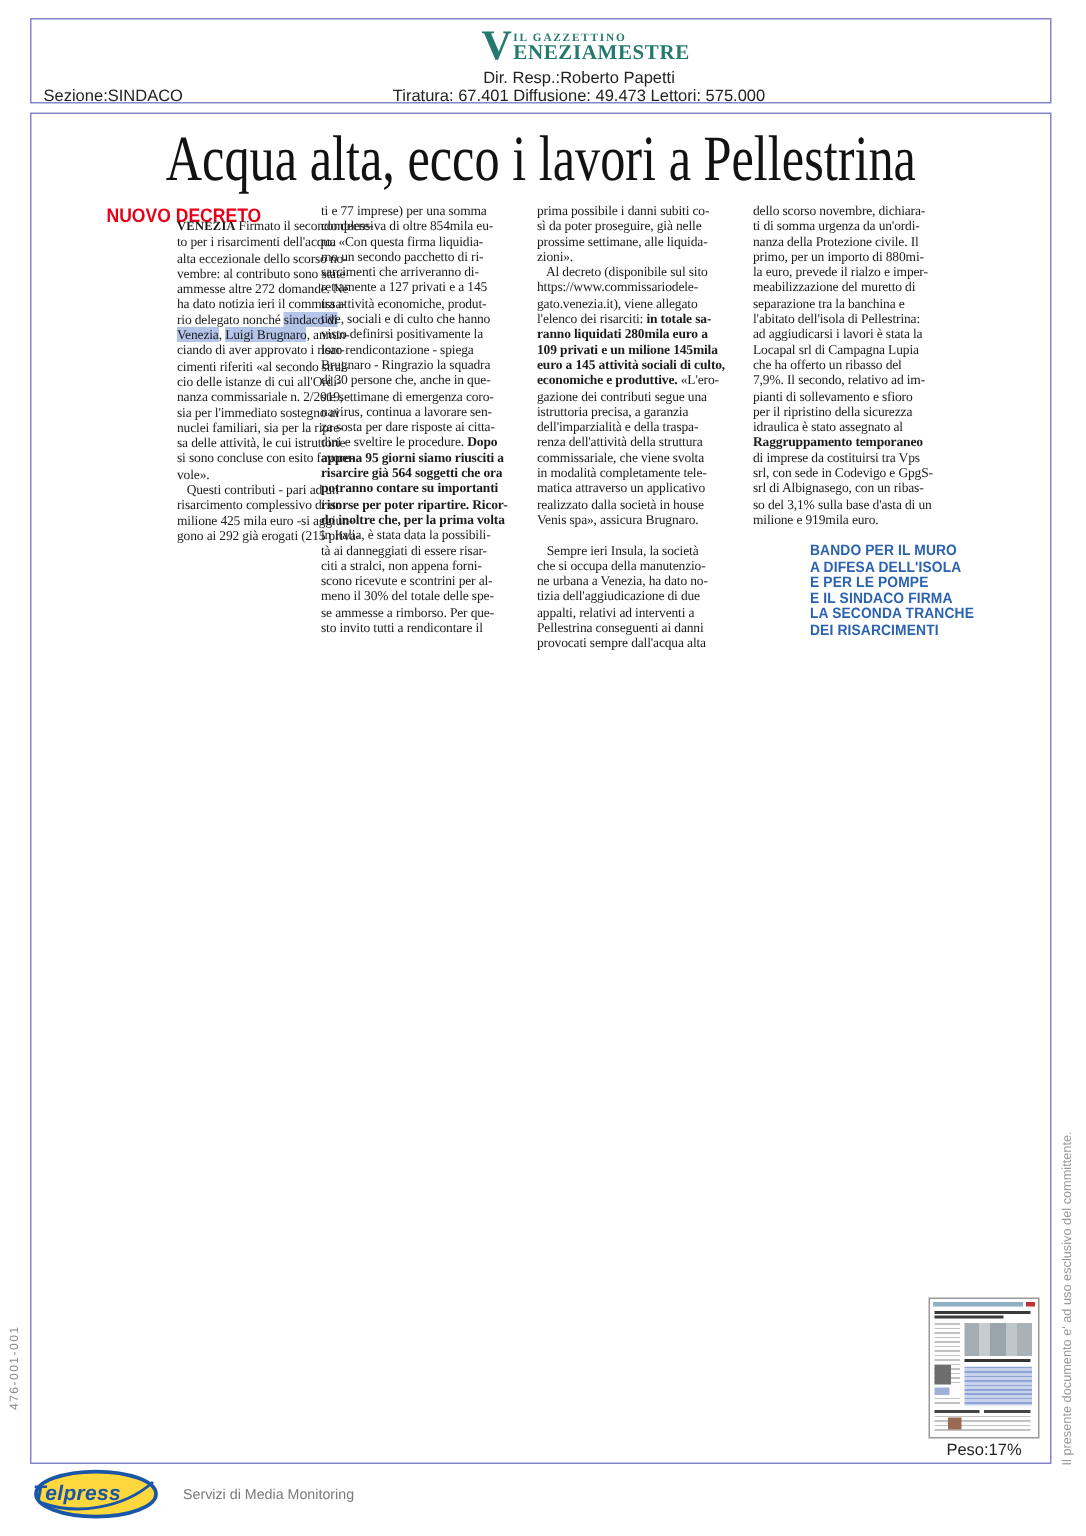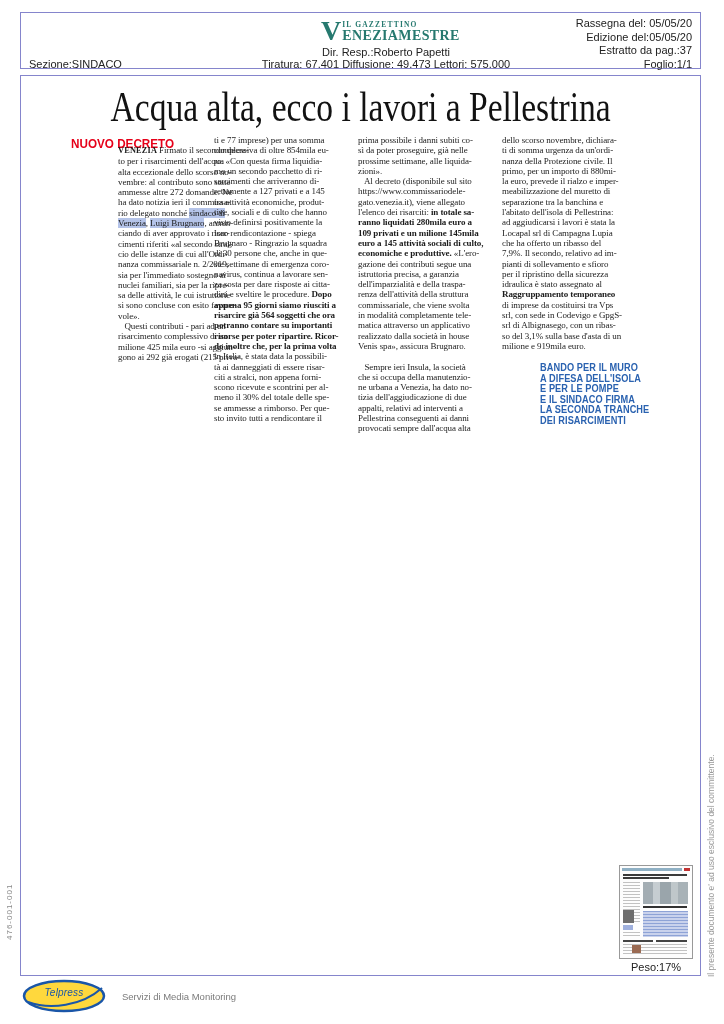--- a/index.html
+++ b/index.html
@@ -67,46 +67,40 @@
   #thumb .bh2{left:36px;top:74px;width:31px;height:2px;background:#444;}
   #thumb .c3{left:3px;top:78px;width:64px;height:11px;}
   #thumb .bphoto{left:12px;top:79px;width:9px;height:8px;background:#9a6a52;}
 
   
   #vright{position:absolute;left:706px;top:745px;height:232px;writing-mode:vertical-rl;
     transform:rotate(180deg);font-size:8.5px;color:#999;white-space:nowrap;}
   #vleft{position:absolute;left:5px;top:880px;height:60px;writing-mode:vertical-rl;
     transform:rotate(180deg);font-size:8px;color:#888;letter-spacing:1px;}
   #telpress{position:absolute;left:22px;top:979px;width:84px;height:34px;}
-  #telpressText{position:absolute;left:0;top:8px;width:84px;text-align:center;
-    color:#1a56a8;font-weight:normal;font-size:10px;font-style:italic;letter-spacing:0.2px;}
+  #telpressText{position:absolute;left:0;top:8px;width:84px;
+    color:#1a56a8;font-weight:bold;font-size:14px;font-style:italic;letter-spacing:0.2px;}
   #servicesLabel{position:absolute;left:122px;top:991px;font-size:9.5px;color:#7a7a7a;}
 </style>
 </head>
 <body>
 
 <div id="headerBox" class="box">
 
   <div id="paperLogo">
     <span class="logo-v">V</span>
     <span class="logo-col">
       <span class="logo-top">IL GAZZETTINO</span>
       <span class="logo-main">ENEZIAMESTRE</span>
     </span>
   </div>
 
   <div id="director">Dir. Resp.:Roberto Papetti</div>
   <div id="stats">Tiratura: 67.401 Diffusione: 49.473 Lettori: 575.000</div>
 
-  <div id="metaBlock">
-    <div>Rassegna del: 05/05/20</div>
-    <div>Edizione del:05/05/20</div>
-    <div>Estratto da pag.:37</div>
-    <div>Foglio:1/1</div>
-  </div>
 
   <div id="sectionLabel">Sezione:SINDACO</div>
 </div>
 
 <div id="mainBox" class="box">
   <div id="headline">
     <span>Acqua alta, ecco i lavori a Pellestrina</span>
   </div>
   <div id="kicker">NUOVO DECRETO</div>
 

